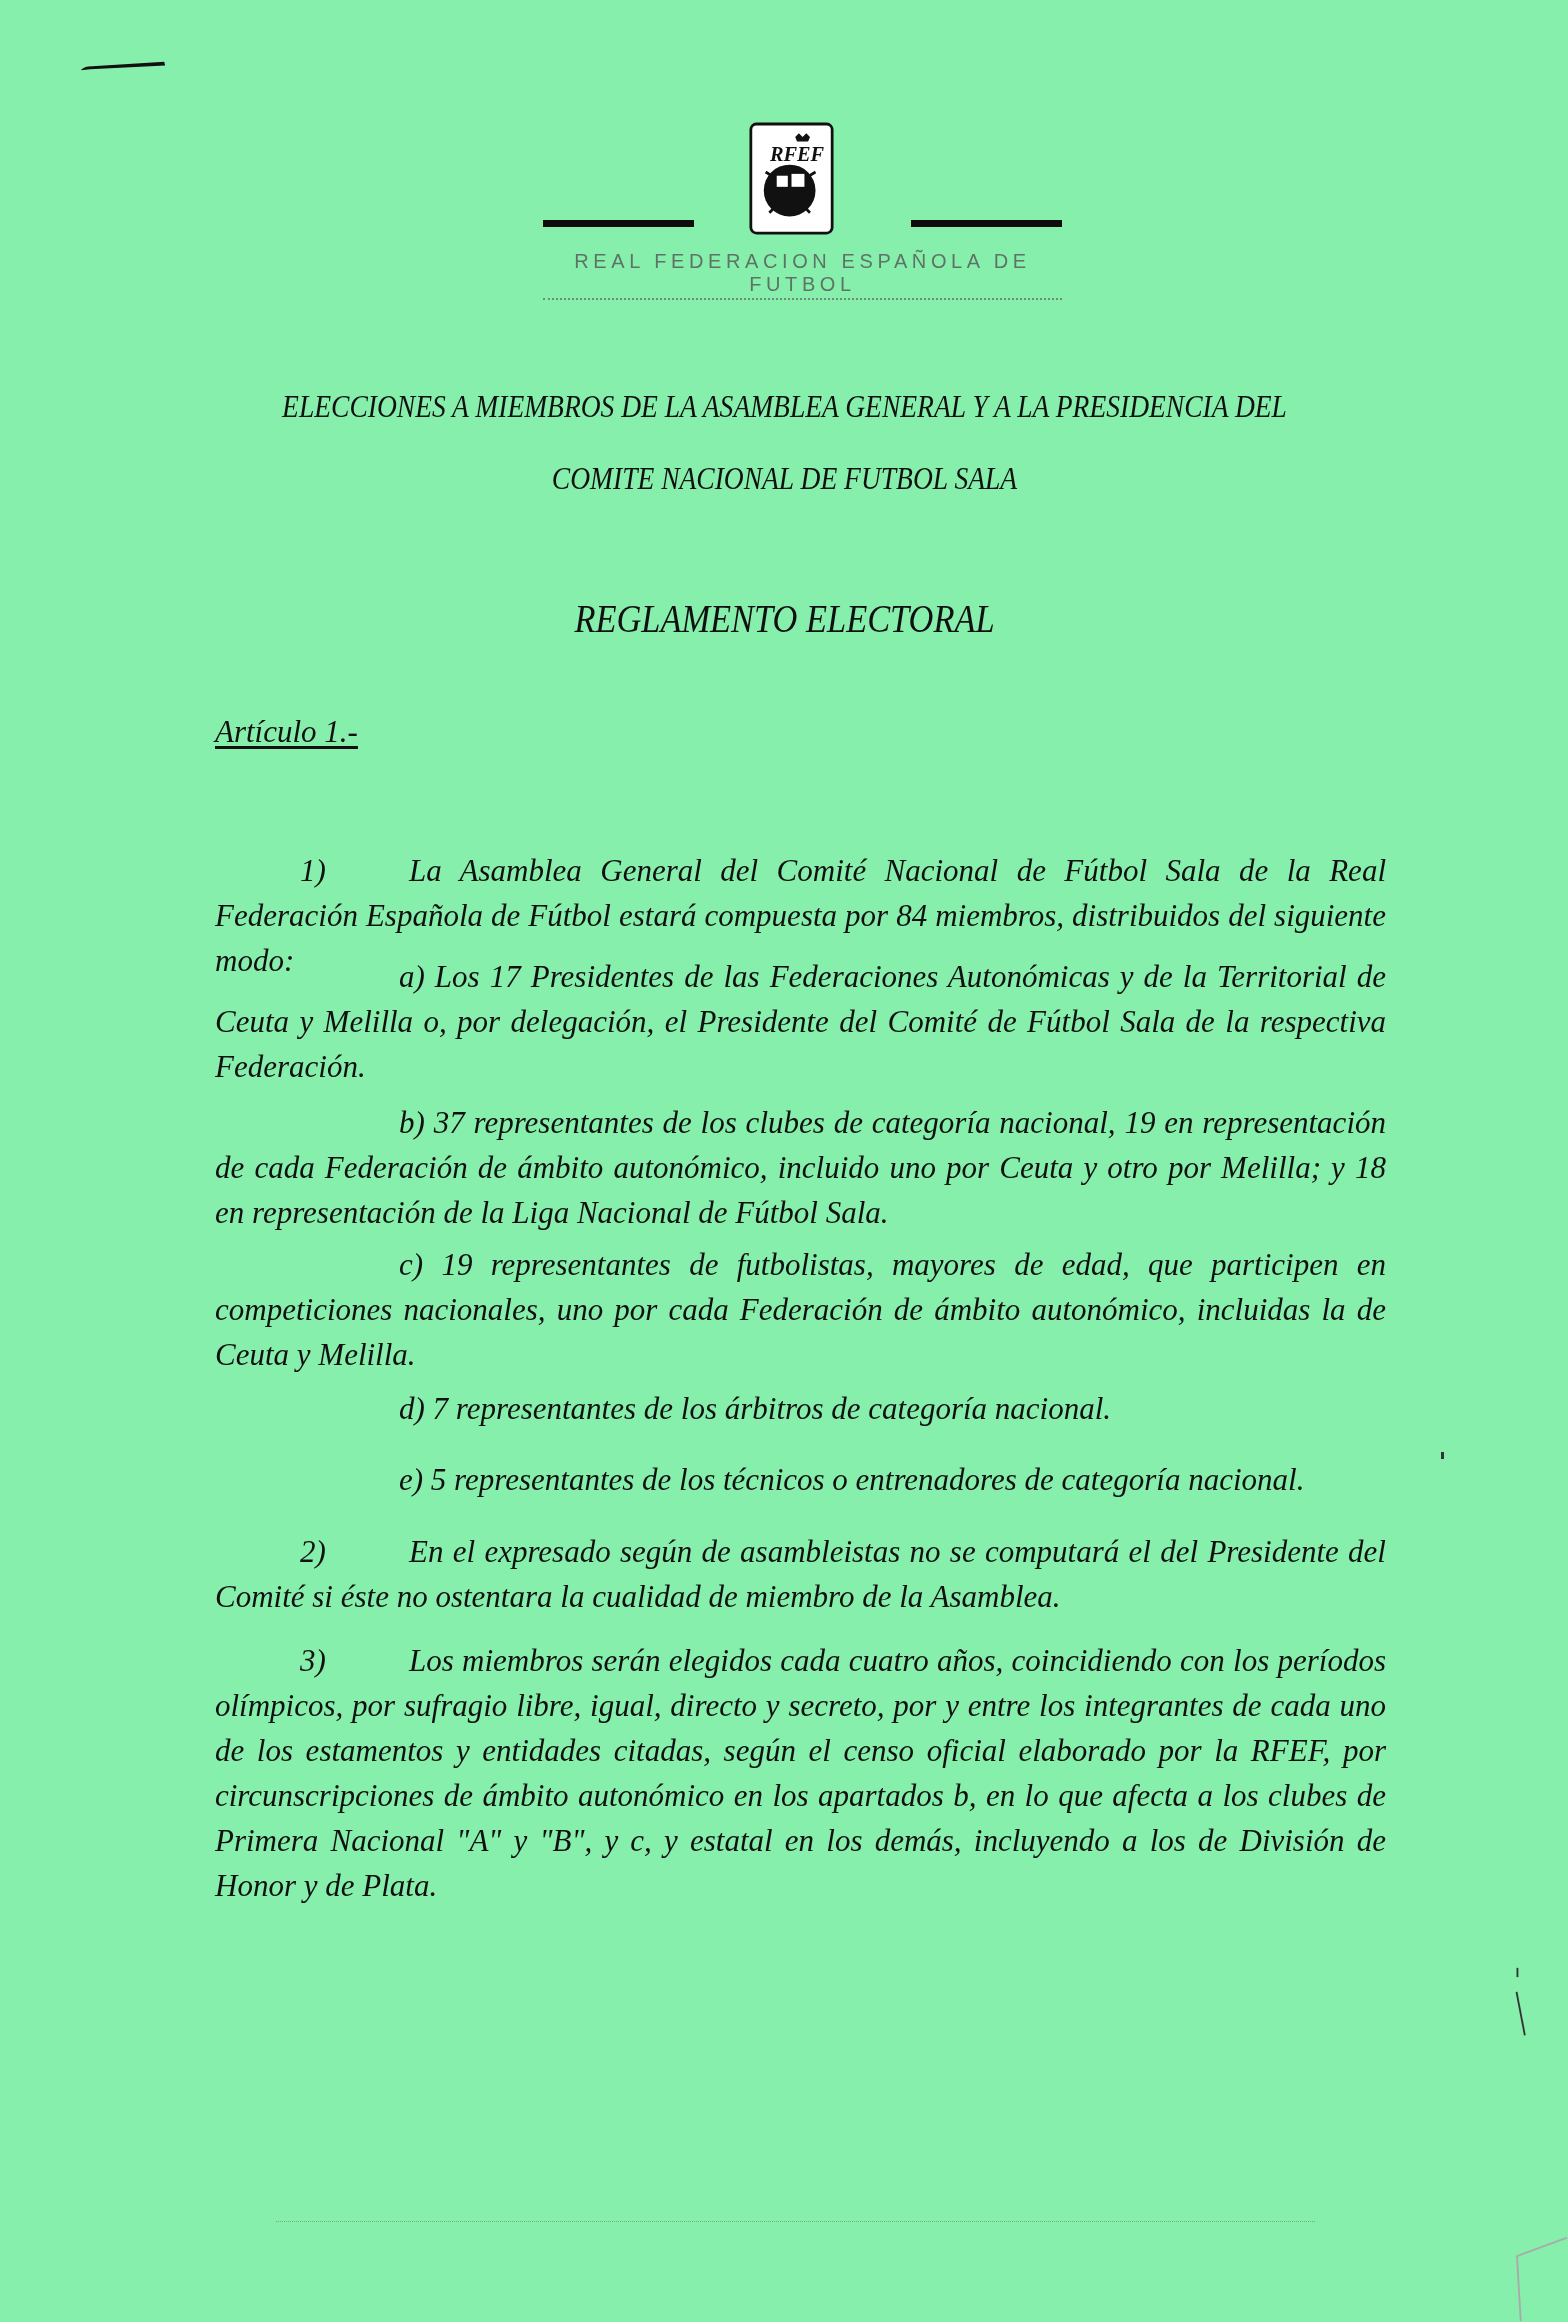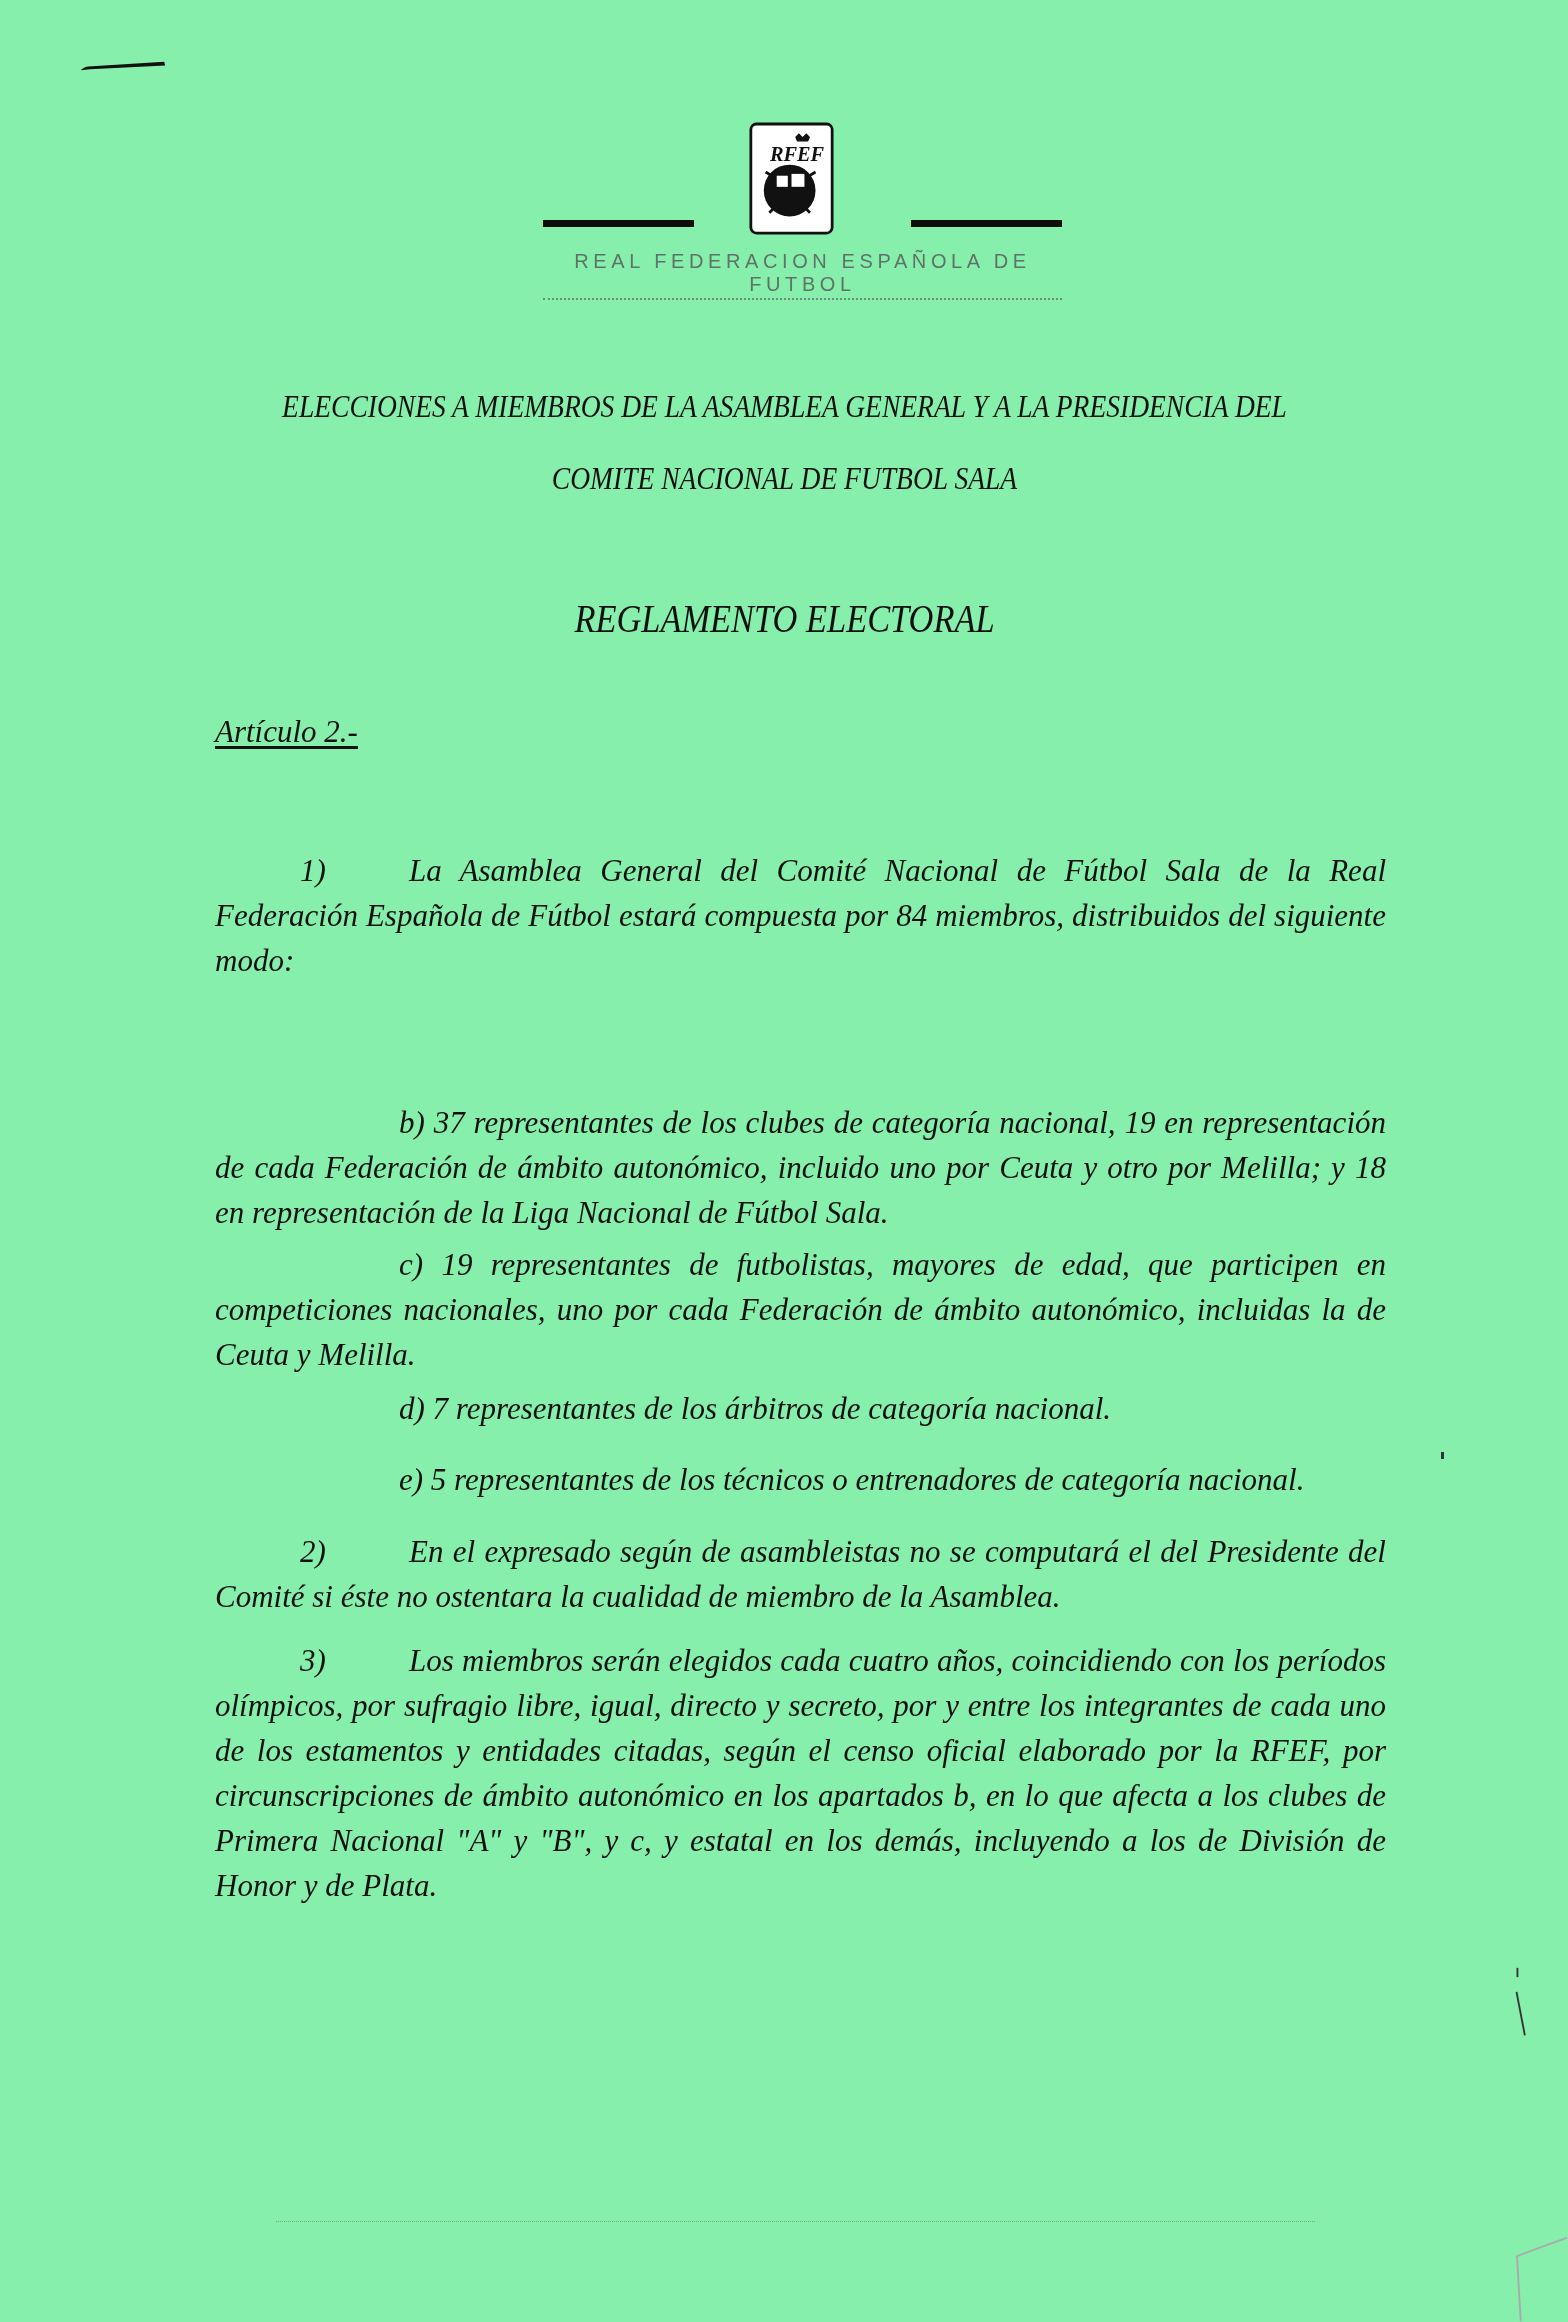--- a/index.html
+++ b/index.html
@@ -61,26 +61,29 @@
       <path d="M18 54 l10 6 M72 54 l-10 6 M22 98 l8 -8 M66 98 l-8 -8" stroke="#111" stroke-width="3"></path>
     </svg>
     <div class="lh-name">REAL FEDERACION ESPAÑOLA DE FUTBOL</div>
     <div class="lh-rule"></div>
   </div>
 
   <div class="title title-1">ELECCIONES A MIEMBROS DE LA ASAMBLEA GENERAL Y A LA PRESIDENCIA DEL</div>
   <div class="title title-2">COMITE NACIONAL DE FUTBOL SALA</div>
   <div class="title title-3">REGLAMENTO ELECTORAL</div>
 
-  <div class="art-heading">Artículo 2.-</div>
+  <div class="art-heading">Artículo 1.-</div>
 
   <div class="p" style="top:824px;">
     <span class="ind1"></span><span class="num">1)</span><span>La Asamblea General del Comité Nacional de Fútbol Sala de la Real Federación Española de Fútbol estará compuesta por 84 miembros, distribuidos del siguiente modo:</span>
   </div>
 
+  <div class="p" style="top:930px;">
+    <span class="ind2"></span><span>a)</span> <span>Los 17 Presidentes de las Federaciones Autonómicas y de la Territorial de Ceuta y Melilla o, por delegación, el Presidente del Comité de Fútbol Sala de la respectiva Federación.</span>
+  </div>
 
   <div class="p" style="top:1076px;">
     <span class="ind2"></span><span>b)</span> <span>37 representantes de los clubes de categoría nacional, 19 en representación de cada Federación de ámbito autonómico, incluido uno por Ceuta y otro por Melilla; y 18 en representación de la Liga Nacional de Fútbol Sala.</span>
   </div>
 
   <div class="p" style="top:1218px;">
     <span class="ind2"></span><span>c)</span> <span>19 representantes de futbolistas, mayores de edad, que participen en competiciones nacionales, uno por cada Federación de ámbito autonómico, incluidas la de Ceuta y Melilla.</span>
   </div>
 
   <div class="p" style="top:1362px;">

